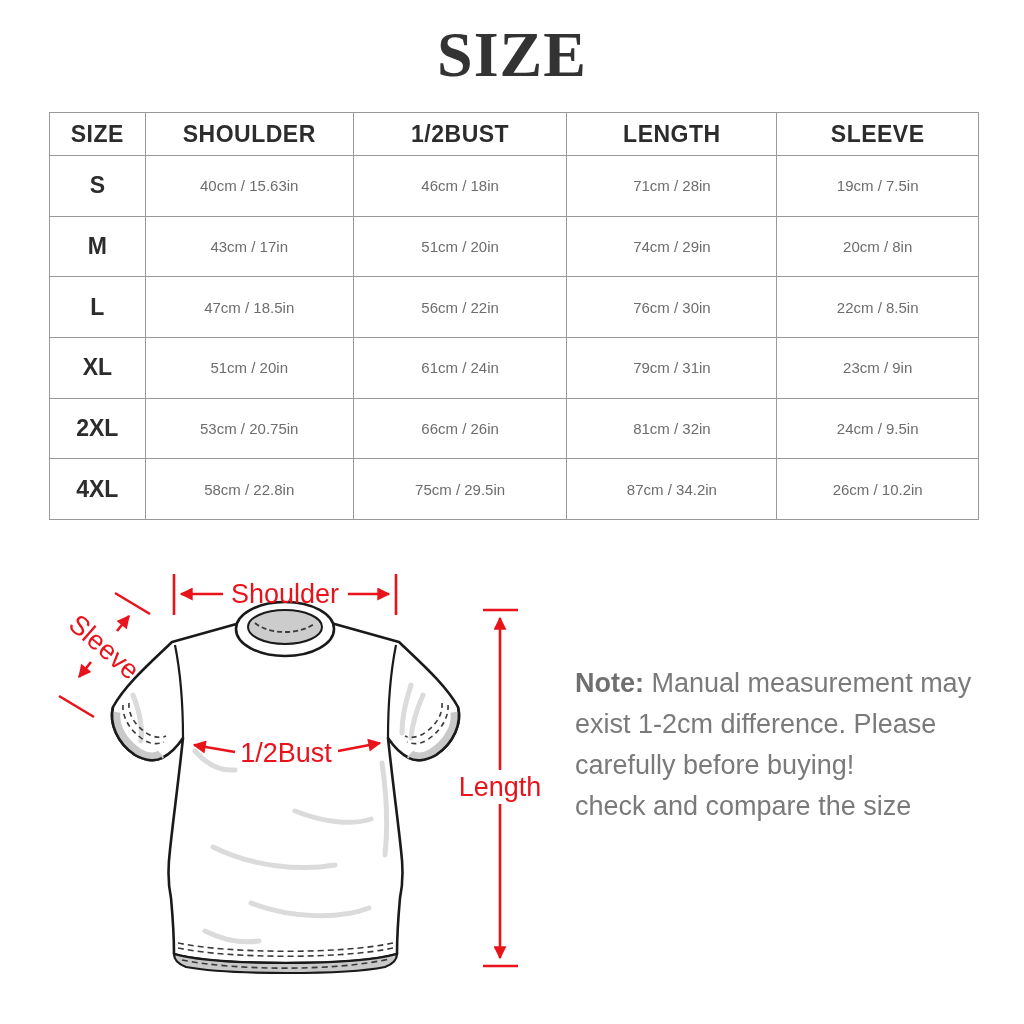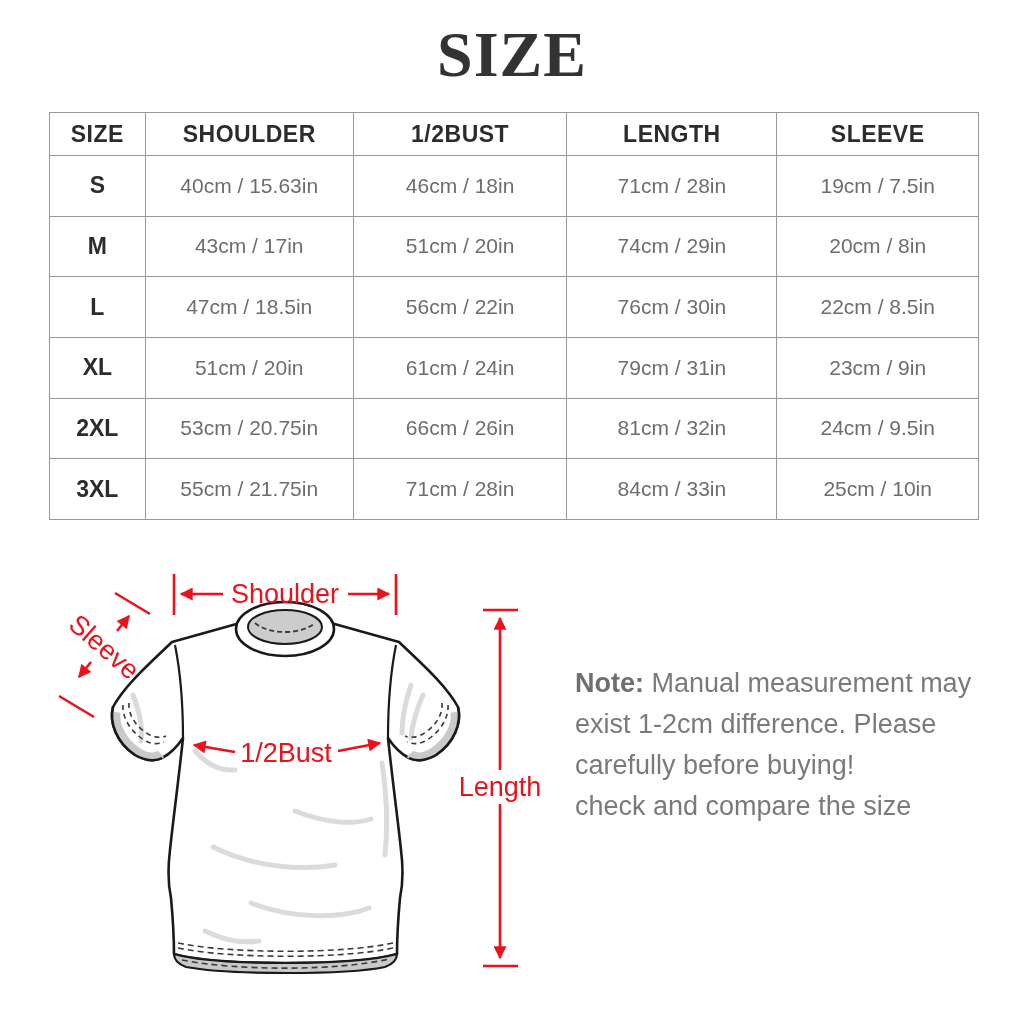--- a/index.html
+++ b/index.html
@@ -15,21 +15,21 @@
   table.size-table{
     position:absolute;left:49px;top:112px;width:930px;height:408px;
     border-collapse:collapse;table-layout:fixed;background:#ffffff;
   }
   table.size-table th,table.size-table td{
     border:1px solid #999999;text-align:center;vertical-align:middle;padding:0;
   }
   table.size-table th{
     height:42px;font-size:23px;font-weight:bold;color:#2c2c2c;letter-spacing:0.5px;
   }
-  table.size-table td{height:45px;font-size:21px;color:#6d6d6d;}
+  table.size-table td{height:45px;font-size:15px;color:#6d6d6d;}
   table.size-table td.size-col{font-size:23px;font-weight:bold;color:#2c2c2c;}
   .diagram-svg{position:absolute;left:55px;top:555px;width:500px;height:460px;}
   .note{
     position:absolute;left:575px;top:663px;width:400px;
     font-size:27px;line-height:41px;color:#7a7a7a;
   }
   .note b{color:#6f6f6f;font-weight:bold;}
 </style>
 </head>
 <body>
@@ -85,25 +85,25 @@
         <td>23cm / 9in</td>
       </tr>
       <tr>
         <td class="size-col">2XL</td>
         <td>53cm / 20.75in</td>
         <td>66cm / 26in</td>
         <td>81cm / 32in</td>
         <td>24cm / 9.5in</td>
       </tr>
       <tr>
-        <td class="size-col">3XL</td>
-        <td>55cm / 21.75in</td>
-        <td>71cm / 28in</td>
-        <td>84cm / 33in</td>
-        <td>25cm / 10in</td>
+        <td class="size-col">4XL</td>
+        <td>58cm / 22.8in</td>
+        <td>75cm / 29.5in</td>
+        <td>87cm / 34.2in</td>
+        <td>26cm / 10.2in</td>
       </tr>
     </tbody>
   </table>
 
   <svg class="diagram-svg" viewBox="0 0 500 460">
     <defs>
       <marker id="ah" viewBox="0 0 10 10" refX="9" refY="5" markerWidth="17" markerHeight="13" markerUnits="userSpaceOnUse" orient="auto">
         <path d="M0,0 L10,5 L0,10 Z" fill="#e8131b"></path>
       </marker>
     </defs>

